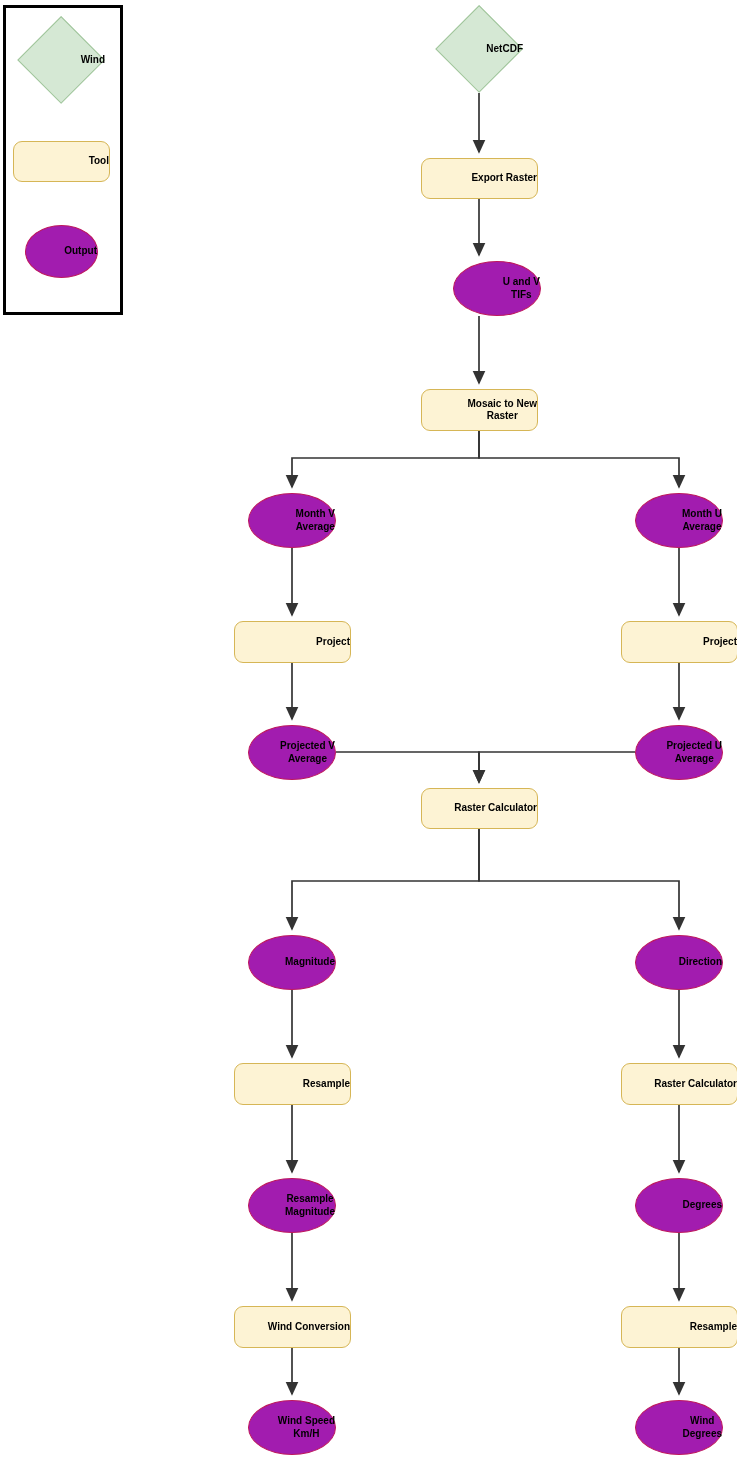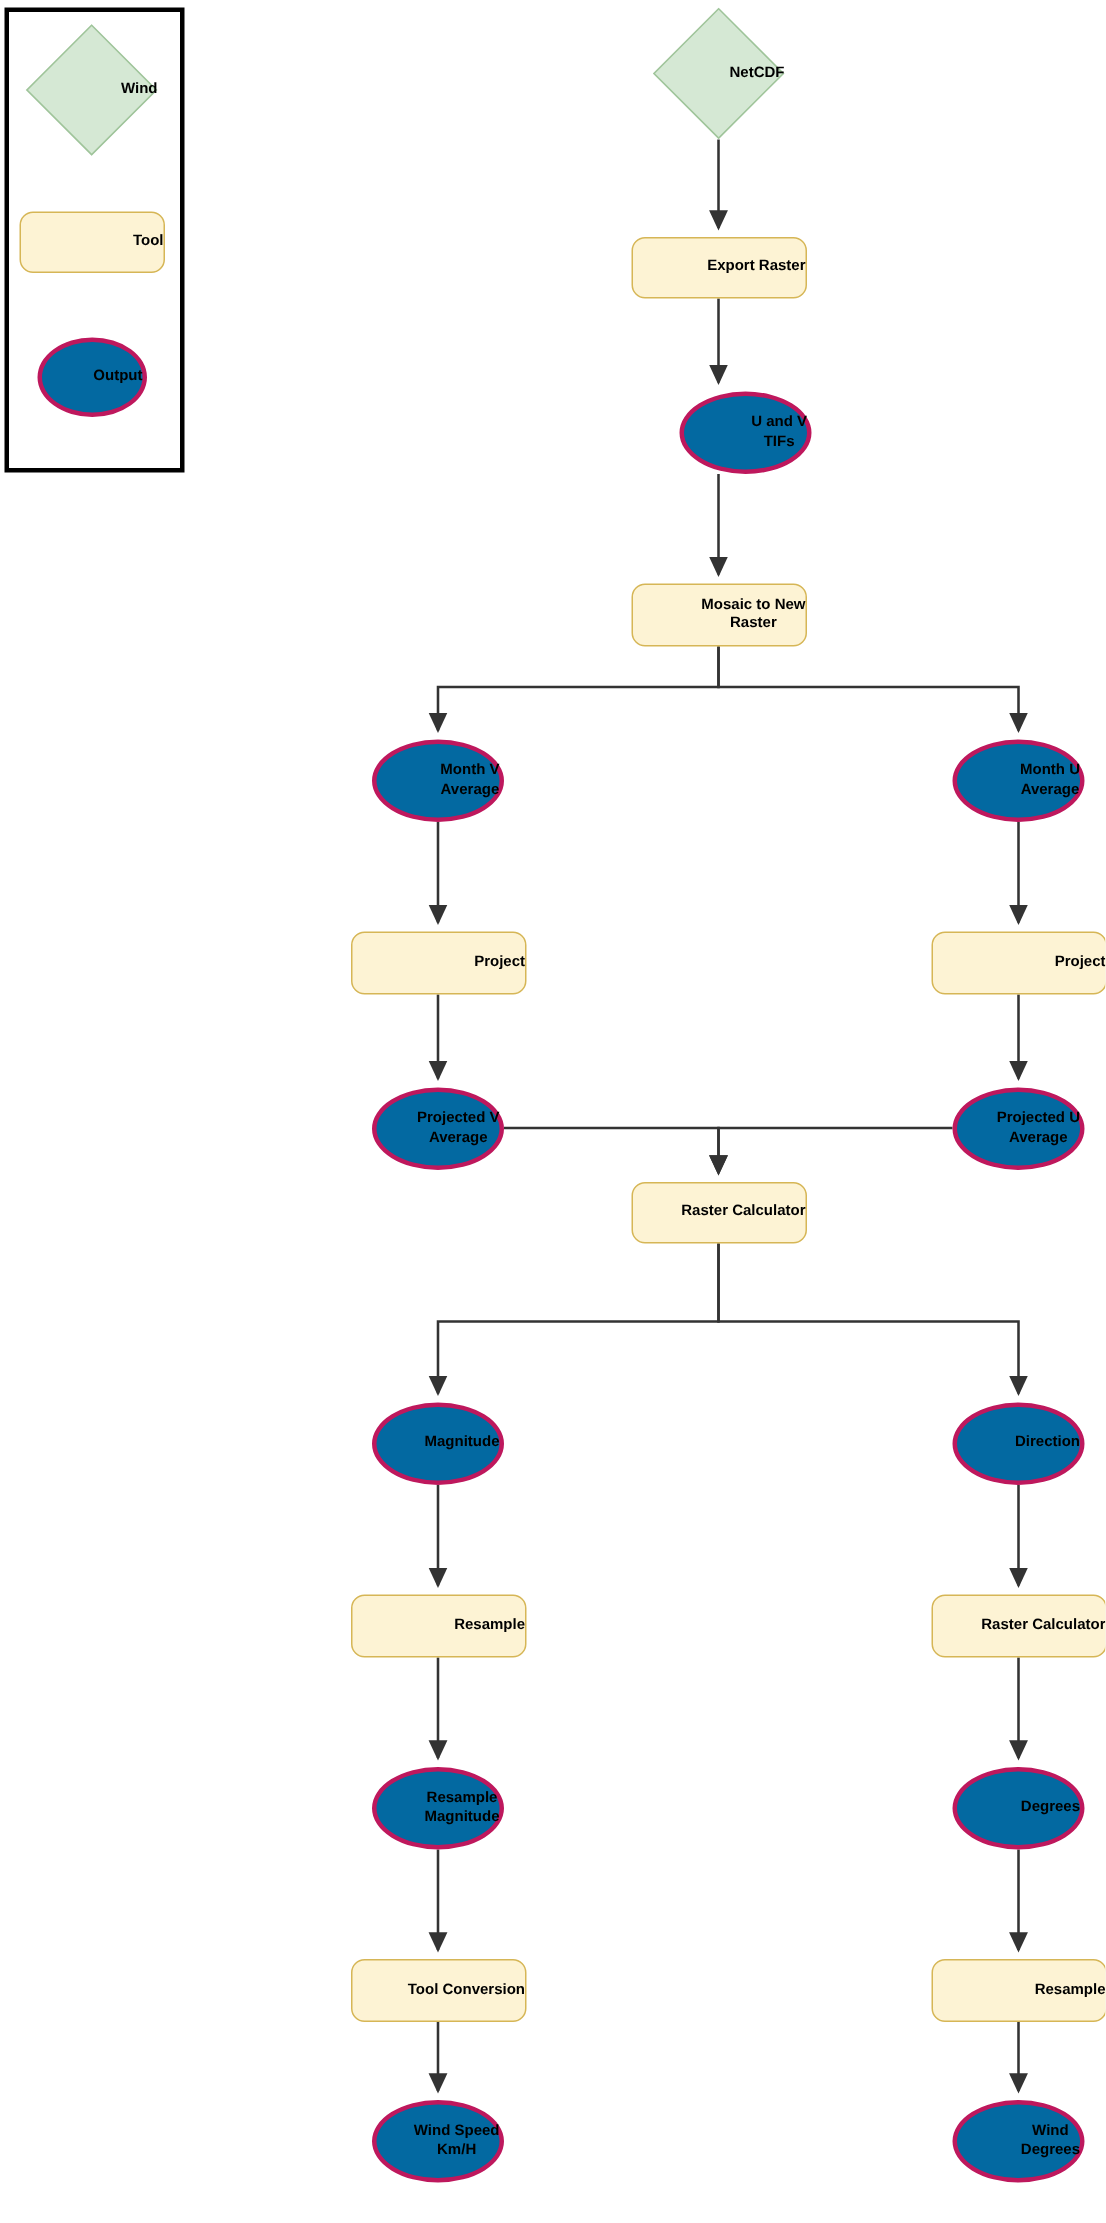--- a/index.html
+++ b/index.html
@@ -39,22 +39,22 @@
     white-space: pre-line;
     z-index: 2;
     font-weight: bold;
   }
   .tool {
     background: #fdf3d4;
     border: 1px solid #d6b656;
     border-radius: 9px;
   }
   .output {
-    background: #0369a1;
-    border: 3px solid #be185d;
+    background: #a21caf;
+    border: 1px solid #be185d;
     border-radius: 50%;
   }
   .data {
     background: transparent;
     border: none;
   }
   .data .diamond-shape {
     position: absolute;
     left: 0;
     top: 0;
@@ -143,21 +143,21 @@
       <div class="node output" style="left: 635px; top: 725px; width: 88px; height: 55px;"><span>Projected U
 Average</span></div>
       <div class="node tool" style="left: 421px; top: 788px; width: 117px; height: 41px;"><span>Raster Calculator</span></div>
       <div class="node output" style="left: 248px; top: 935px; width: 88px; height: 55px;"><span>Magnitude</span></div>
       <div class="node output" style="left: 635px; top: 935px; width: 88px; height: 55px;"><span>Direction</span></div>
       <div class="node tool" style="left: 234px; top: 1063px; width: 117px; height: 42px;"><span>Resample</span></div>
       <div class="node tool" style="left: 621px; top: 1063px; width: 117px; height: 42px;"><span>Raster Calculator</span></div>
       <div class="node output" style="left: 248px; top: 1178px; width: 88px; height: 55px;"><span>Resample
 Magnitude</span></div>
       <div class="node output" style="left: 635px; top: 1178px; width: 88px; height: 55px;"><span>Degrees</span></div>
-      <div class="node tool" style="left: 234px; top: 1306px; width: 117px; height: 42px;"><span>Tool Conversion</span></div>
+      <div class="node tool" style="left: 234px; top: 1306px; width: 117px; height: 42px;"><span>Wind Conversion</span></div>
       <div class="node tool" style="left: 621px; top: 1306px; width: 117px; height: 42px;"><span>Resample</span></div>
       <div class="node output" style="left: 248px; top: 1400px; width: 88px; height: 55px;"><span>Wind Speed
 Km/H</span></div>
       <div class="node output" style="left: 635px; top: 1400px; width: 88px; height: 55px;"><span>Wind
 Degrees</span></div>
     </div>
 
 </div>
 
 </body></html>

